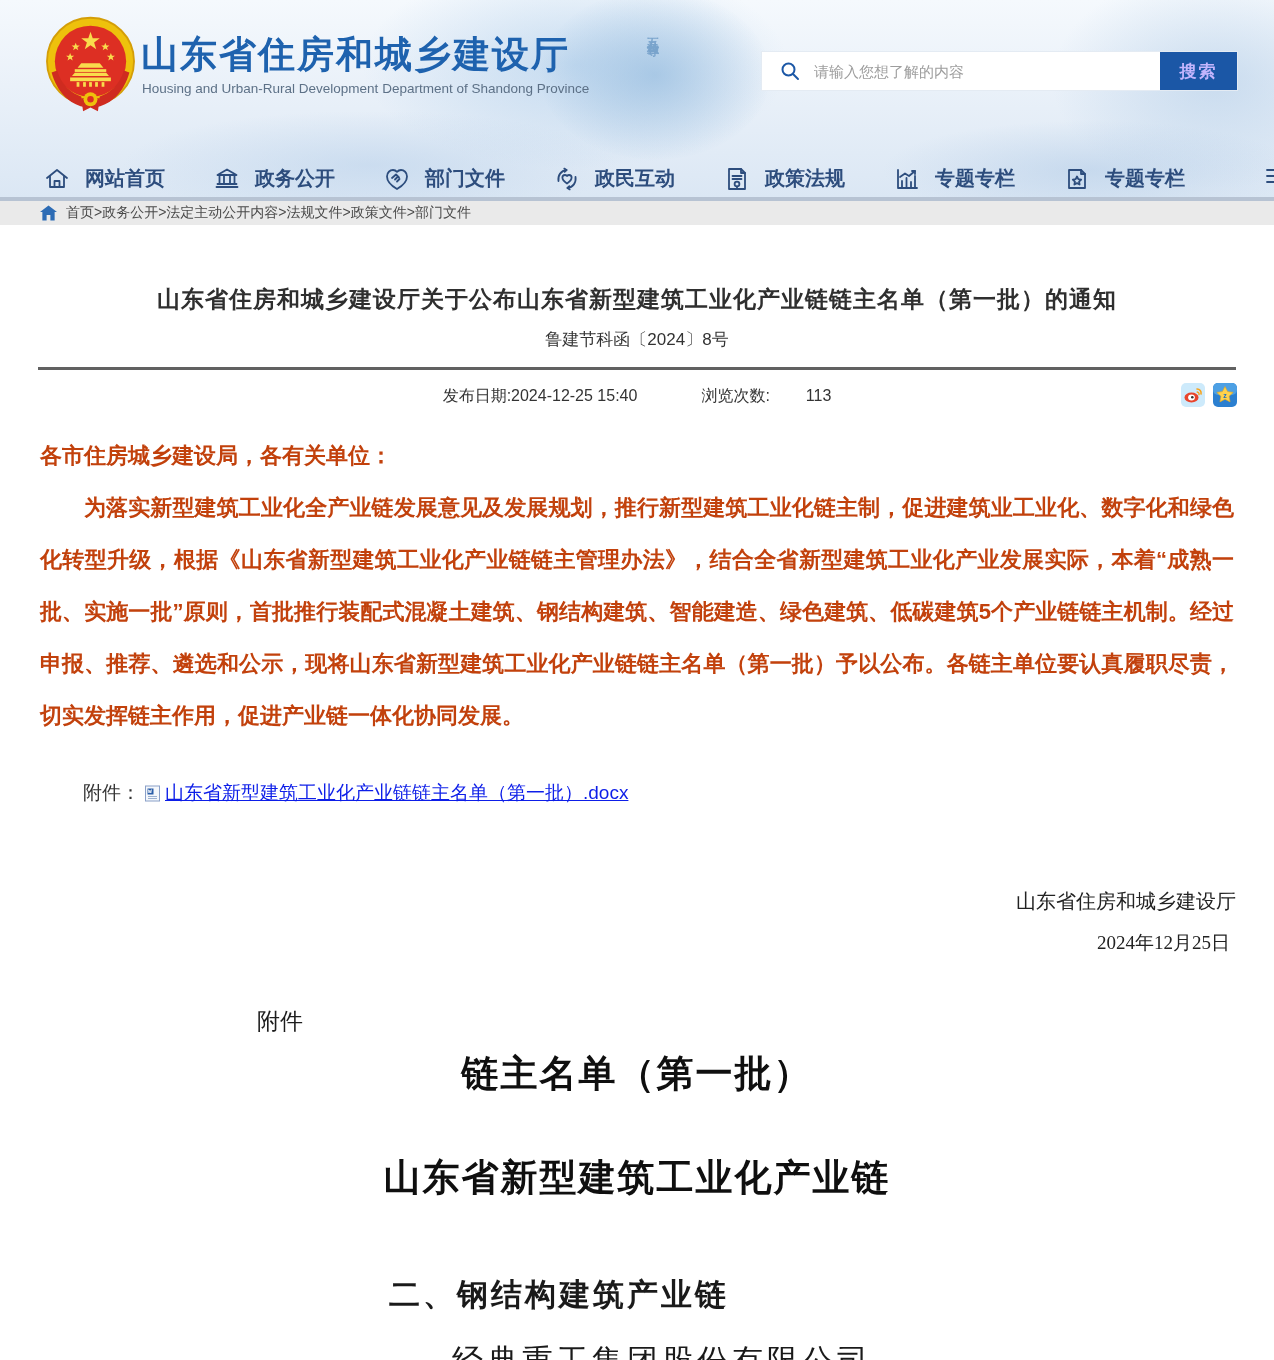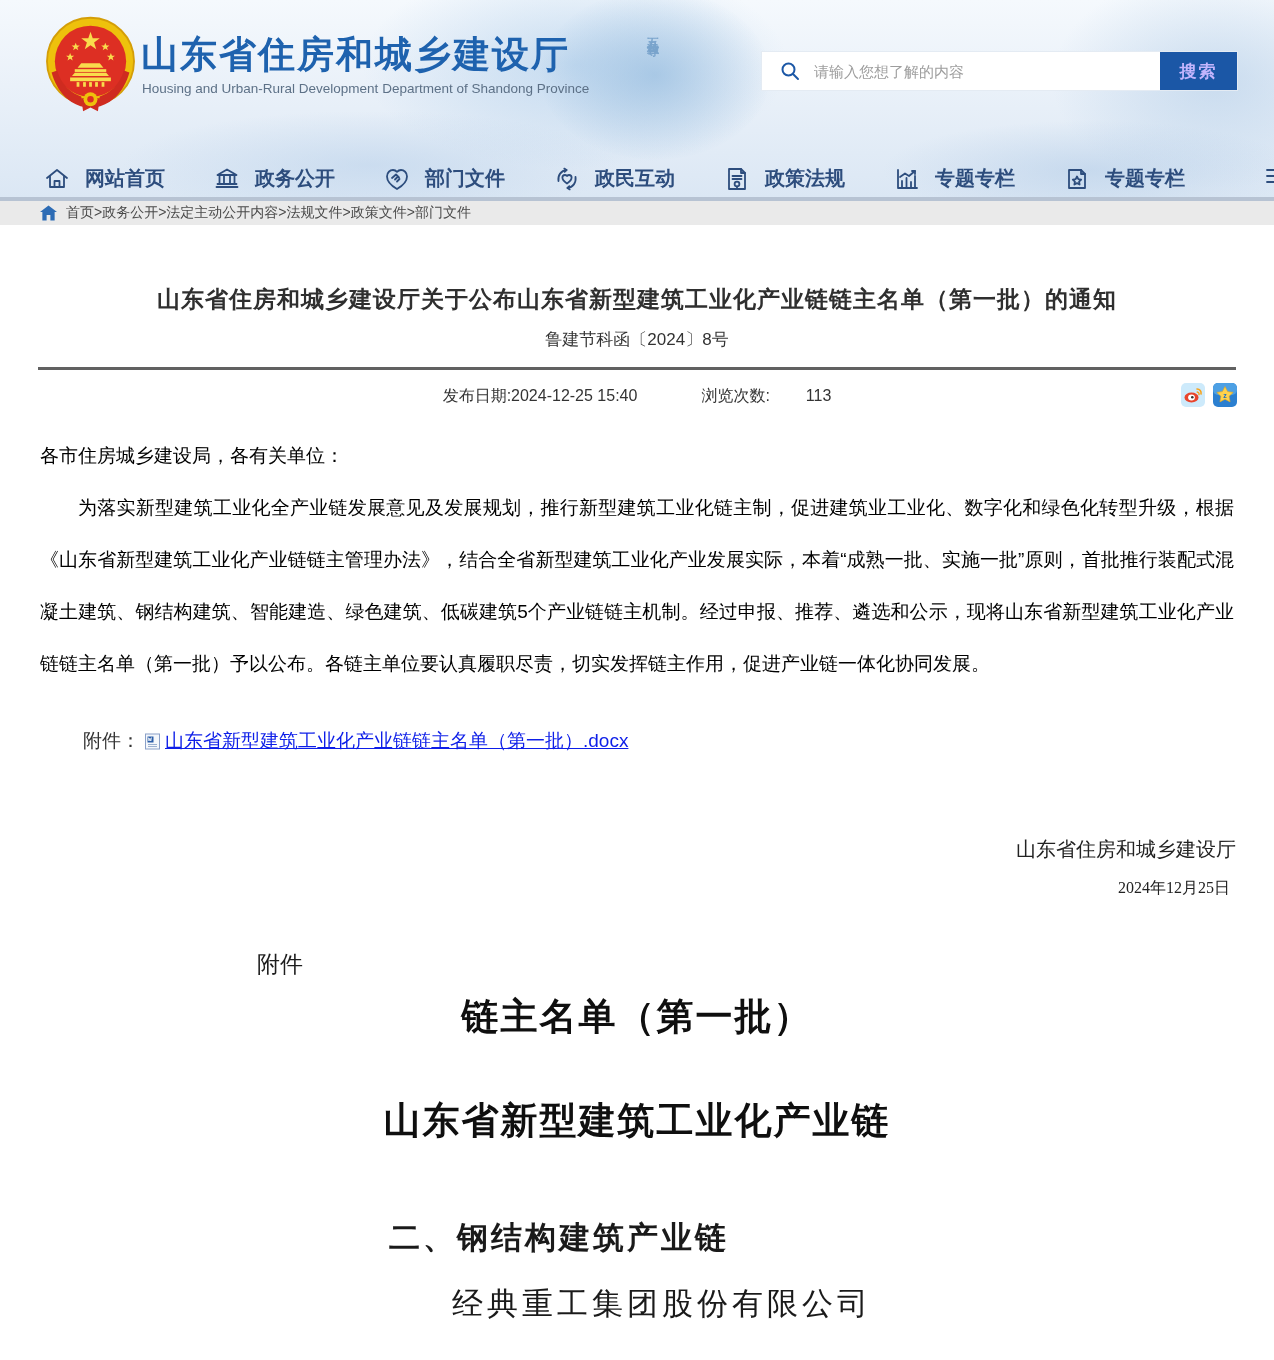--- a/index.html
+++ b/index.html
@@ -78,34 +78,34 @@
   .doc-num { margin-top:13px; text-align:center; font-size:17px; color:#333; }
   .rule { margin:16px 38px 0; border-bottom:3px solid #616161; }
   .meta {
     position:relative; height:48px; display:flex; align-items:center;
     justify-content:center; font-size:16px; color:#333; margin-top:2px;
   }
   .meta .m-date { margin-right:64px; }
   .meta .m-views-label { margin-right:36px; }
   .share { position:absolute; right:37px; top:11px; display:flex; gap:8px; }
   .share .s-ic { width:24px; height:24px; cursor:pointer; display:block; }
-  .body-text { margin:10px 40px 0; font-size:19px; line-height:52px; color:#000000; text-align:justify; }
+  .body-text { margin:10px 40px 0; font-size:22px; line-height:52px; color:#c2410c; text-align:justify;font-weight:bold; }
   .body-text .indent { text-indent:2em; }
   .attach-line {
     margin:38px 0 0 83px; font-size:19px; color:#333;
     display:flex; align-items:center; gap:4px;
   }
   .attach-line a { color:#0d1ee8; text-decoration:underline; cursor:pointer; }
   .doc-icon { display:block; }
   .sign-org {
     margin:82px 38px 0 0; text-align:right; font-size:20px; color:#222;
     font-family:"Liberation Serif","DejaVu Serif",serif;
   }
   .sign-date {
-    margin:15px 44px 0 0; text-align:right; font-size:16px; color:#222;
+    margin:15px 44px 0 0; text-align:right; font-size:19px; color:#222;
     font-family:"Liberation Serif","DejaVu Serif",serif;
   }
   .attach-label { margin:50px 0 0 257px; font-size:23px; color:#1d1d1d; }
   .doc-title {
     margin-top:54px; text-align:center; font-size:37px; font-weight:bold; color:#0f0f0f;
     font-family:"Liberation Serif","DejaVu Serif",serif; letter-spacing:2px;
   }
   .doc-title-2 { margin-top:12px; }
   .doc-section {
     margin:71px 0 0 389px; font-size:31px; font-weight:bold; color:#1a1a1a; letter-spacing:3px;

